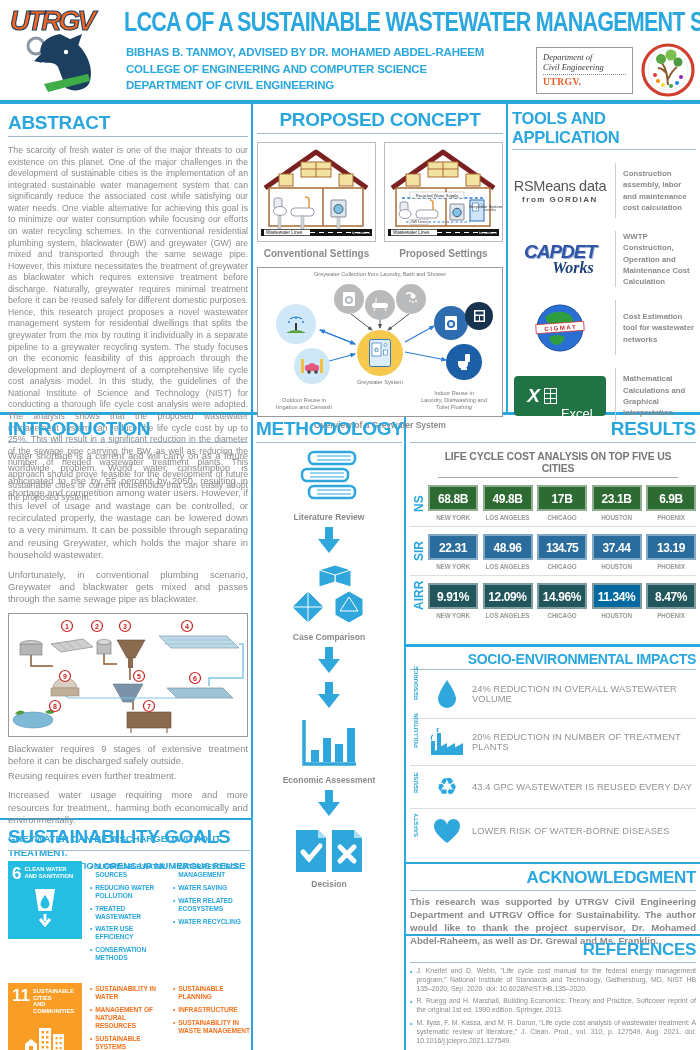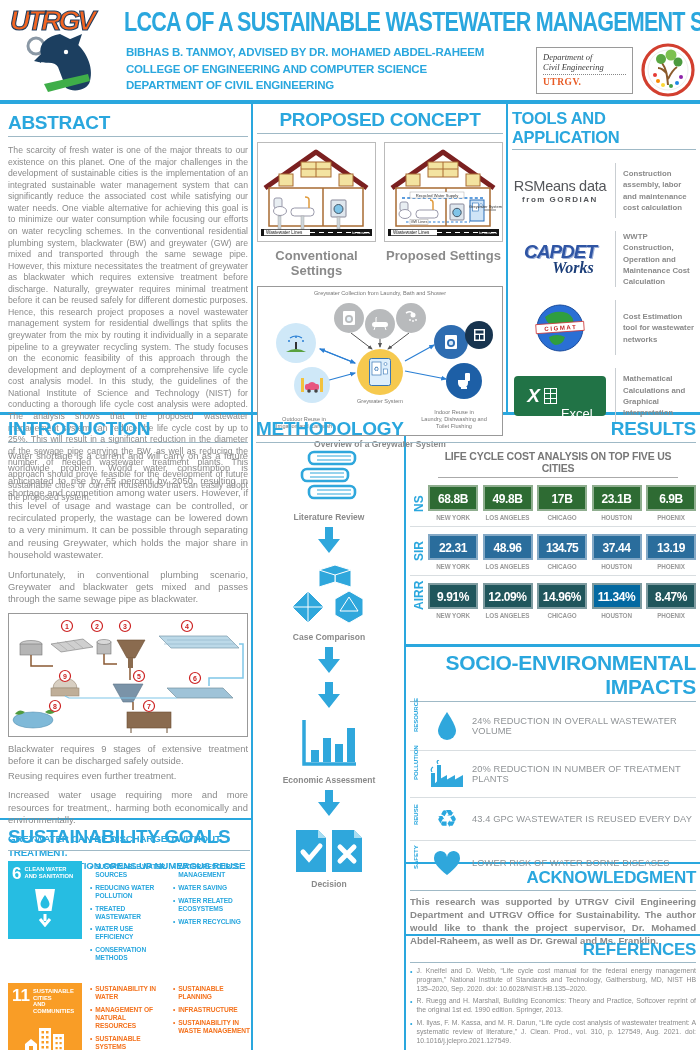--- a/index.html
+++ b/index.html
@@ -45,21 +45,21 @@
   #results      { left:410px; top:418px; width:286px; }
   #impacts      { left:410px; top:651px; width:286px; }
   #ack          { left:410px; top:868px; width:286px; }
   #refs         { left:410px; top:940px; width:286px; }
 
   #abstract .body-txt { margin-top:8px; font-size:8.7px; line-height:1.33; }
 
   
   .houses { display:flex; justify-content:space-between; margin-top:8px; }
   .house { width:119px; text-align:center; }
-  .house-cap { font-size:13px; color:#8a8a8a; font-weight:bold; margin-top:2px; }
+  .house-cap { font-size:10px; color:#8a8a8a; font-weight:bold; margin-top:2px; }
   .ov-box { position:relative; width:246px; height:150px; border:1px solid #999;
             margin-top:8px; background:#fff; }
   .ov-cap { text-align:center; font-size:8.5px; color:#8a8a8a; font-weight:bold; margin-top:3px; }
   .ov-label { position:absolute; font-size:5.6px; color:#777; line-height:1.25;
               white-space:pre-line; text-align:center; }
   .circ { position:absolute; border-radius:50%; display:flex; align-items:center; justify-content:center; }
 
   
   .tool-row { display:flex; align-items:center; margin-top:13px; min-height:55px; }
   .tool-logo { width:96px; display:flex; flex-direction:column; align-items:center; justify-content:center; }
@@ -796,21 +796,21 @@
       </div>
       <div class="res-cell">
         <div class="res-box" style="background:#20565c;border-color:#7e9ba0;">8.47%</div>
         <div class="res-city">PHOENIX</div>
       </div>
     </div>
   </div>
 </div>
 
 <div id="impacts" class="abs">
-  <div class="sec-head right" style="font-size:21px;">SOCIO-ENVIRONMENTAL IMPACTS</div>
+  <div class="sec-head right" style="font-size:14px;">SOCIO-ENVIRONMENTAL IMPACTS</div>
 
   <div class="imp-row">
     <div class="imp-cat">RESOURCE</div>
     <div class="imp-icon">
       <svg width="24" height="30" viewBox="0 0 24 30">
           <path d="M12 1 C12 1 3 14 3 20 a9 9 0 0 0 18 0 C21 14 12 1 12 1 Z" fill="#2fa7dc"></path>
         </svg>
     </div>
     <div class="imp-text">24% REDUCTION IN OVERALL WASTEWATER VOLUME</div>
   </div>

